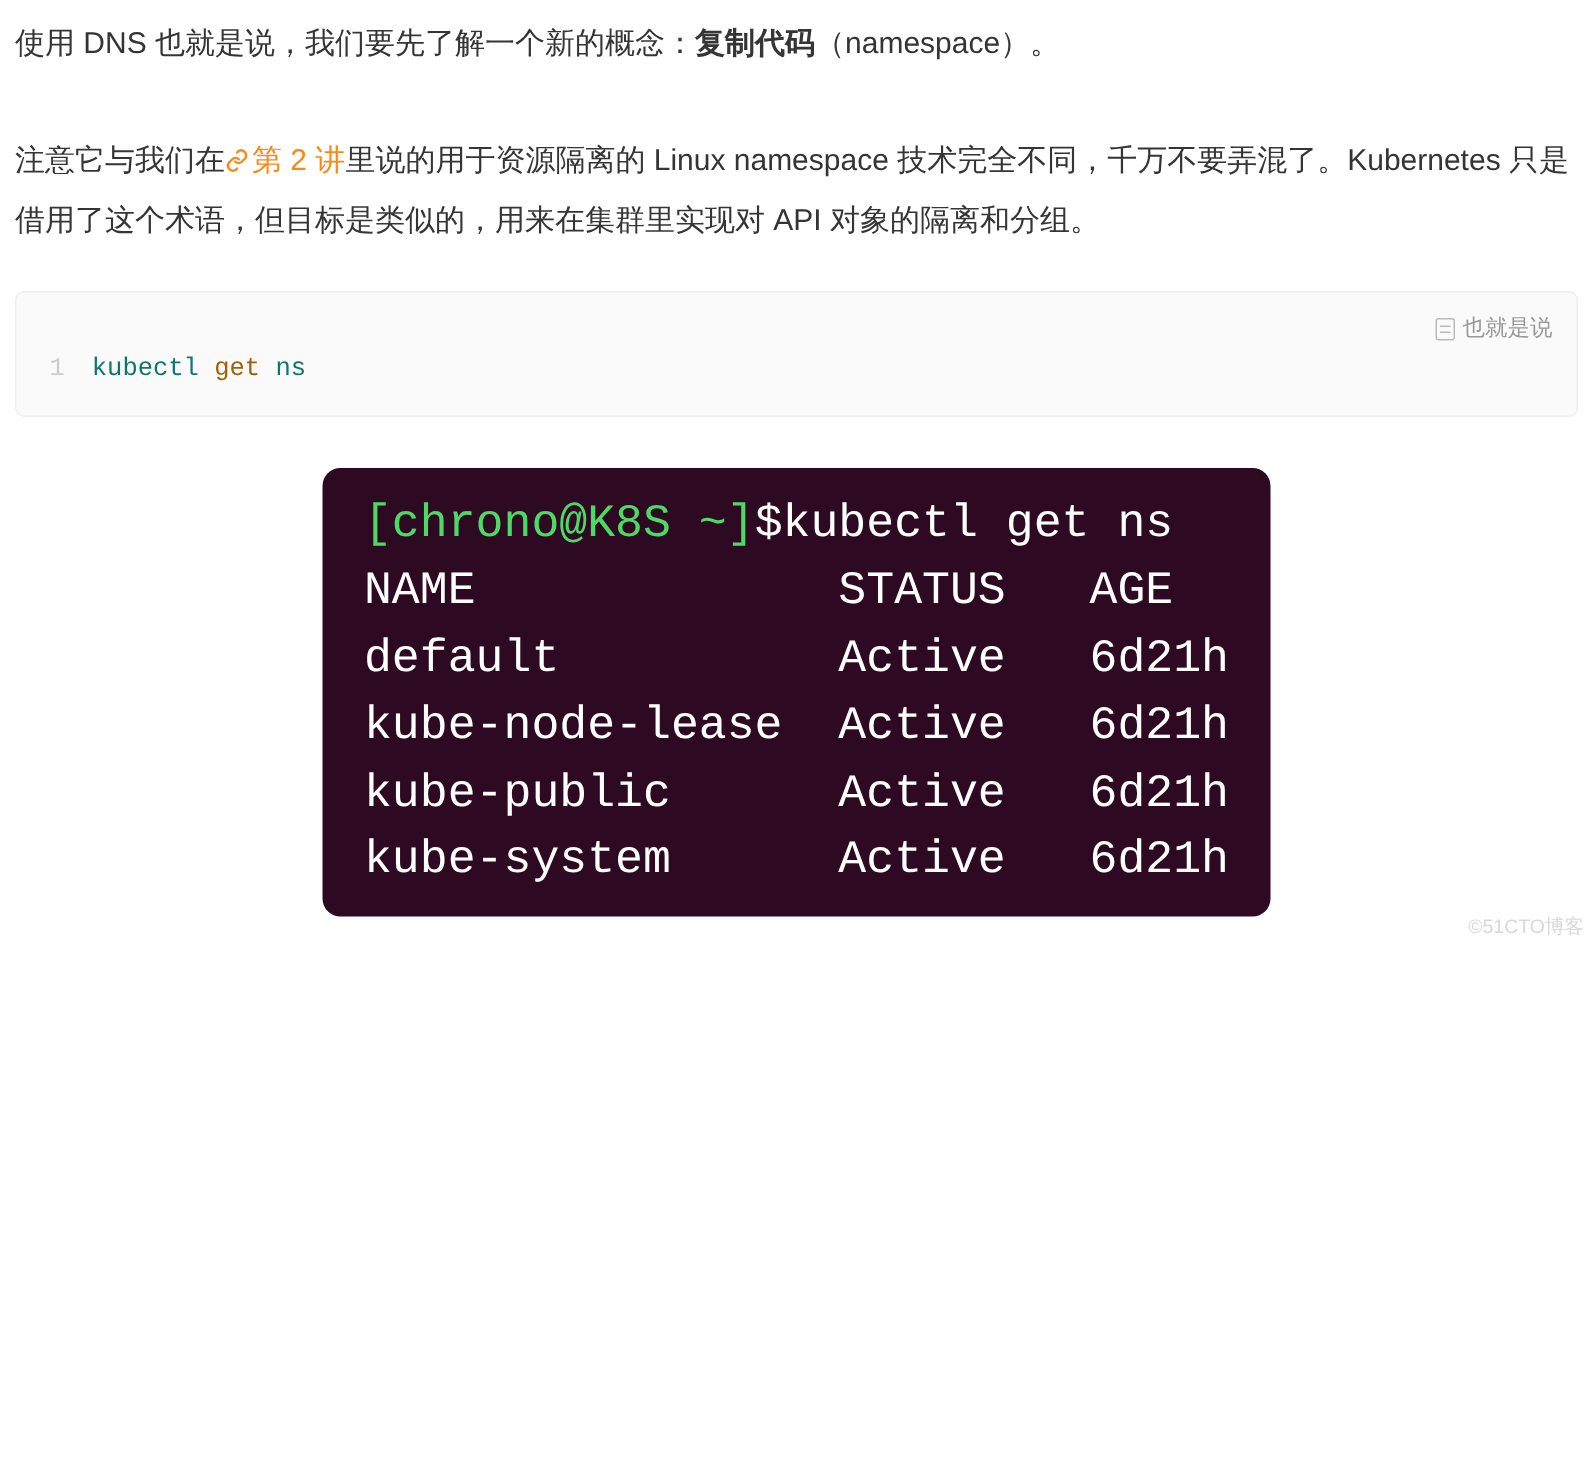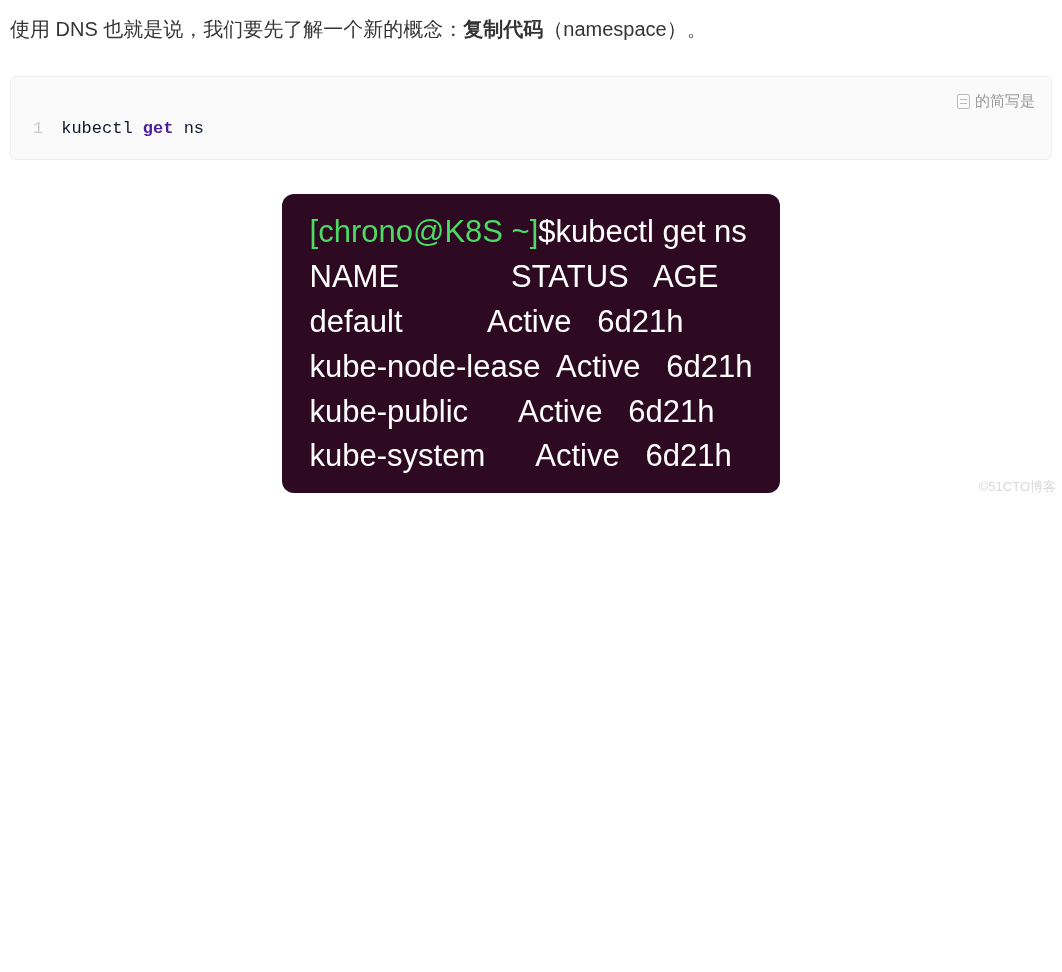--- a/index.html
+++ b/index.html
@@ -57,61 +57,67 @@
   .copy-rect::before { top: 4px; }
   .copy-rect::after { top: 8px; }
   .code-line {
     display: flex;
     gap: 18px;
     font-family: "SFMono-Regular", Consolas, "Liberation Mono", Menlo, monospace;
     font-size: 17px;
     line-height: 1.4;
   }
   .line-no { color: #ccc; user-select: none; min-width: 10px; }
-  .tok-plain { color: #0f172a; }
-  .tok-hl { color: #4c1d95; font-weight: bold; }
+  .tok-plain { color: #0f766e; }
+  .tok-hl { color: #a16207; }
   .terminal-wrap { text-align: center; }
   .terminal {
     display: inline-block;
     background: #2d0a22;
     color: #fff;
     border-radius: 12px;
     padding: 16px 28px 14px 28px;
-    font-family: Liberation Sans, sans-serif;
+    font-family: Liberation Mono, monospace;
     font-size: 31px;
     line-height: 1.45;
     text-align: left;
     white-space: pre;
   }
   .t-green { color: #4cd964; }
   .t-white { color: #fff; }
   .watermark {
     position: absolute;
     right: 6px;
-    bottom: 17px;
+    bottom: 4px;
     font-size: 13px;
     color: #d8d8d8;
     font-family: sans-serif;
   }
 </style>
 </head>
 <body>
 
 <div class="article">
 
   <p>
     <span>使用 DNS 也就是说，我们要先了解一个新的概念：</span><strong>复制代码</strong><span>（namespace）。</span>
   </p>
 
+  <p>
+    <span>注意它与我们在</span><a href="#" class="link"><span class="link-icon"><svg width="16" height="16" viewBox="0 0 24 24" fill="none" stroke="#fa8919" stroke-width="2.4" stroke-linecap="round">
+            <path d="M10 13a5 5 0 0 0 7 0l3-3a5 5 0 0 0-7-7l-1 1"></path>
+            <path d="M14 11a5 5 0 0 0-7 0l-3 3a5 5 0 0 0 7 7l1-1"></path>
+          </svg></span><span>第 2 讲</span></a><span>里说的用于资源隔离的 Linux namespace 技术完全不同，千万不要弄混了。Kubernetes 只是借用了这个术语，但目标是类似的，用来在集群里实现对 API 对象的隔离和分组。</span>
+  </p>
 
 
   <div class="code-block">
     <div class="copy-btn">
       <span class="copy-rect"></span>
-      <span>的简写是</span>
+      <span>也就是说</span>
     </div>
     <div class="code-line">
       <span class="line-no">1</span>
       <span>
         <span class="tok-plain">kubectl </span><span class="tok-hl">get</span><span class="tok-plain"> ns</span>
       </span>
     </div>
   </div>
 
   <div class="terminal-wrap">

